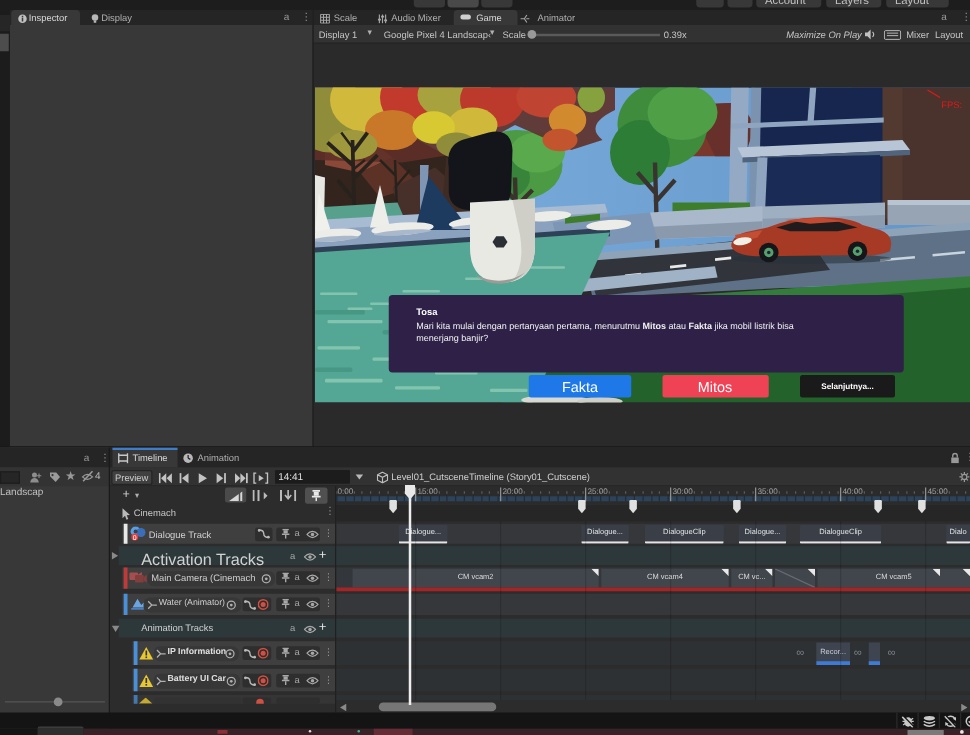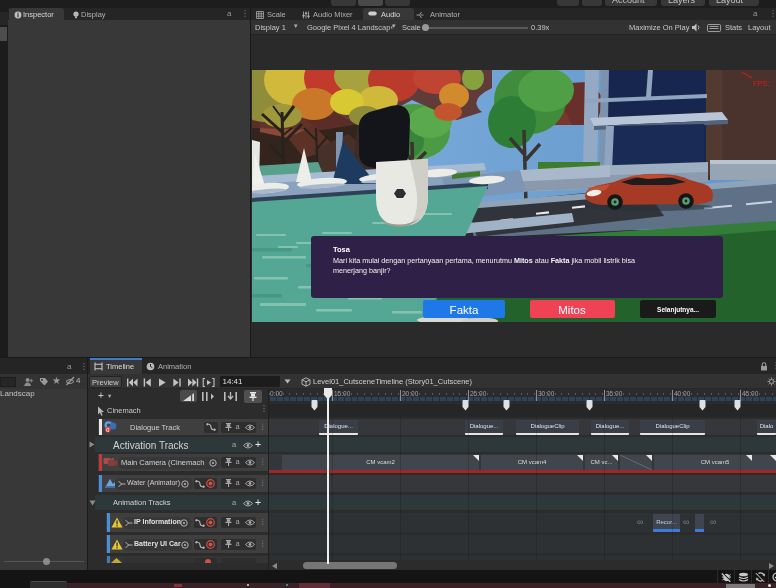--- a/index.html
+++ b/index.html
@@ -62,47 +62,47 @@
     <svg class="abs" style="left:51px;top:2.5px;" width="8" height="8" viewBox="0 0 8 8">
         <path d="M1.5 0.5v7 M4 0.5v7 M6.5 0.5v7" stroke="#a8a8a8" stroke-width="0.9"></path>
         <rect x="0.3" y="4" width="2.4" height="1.4" fill="#a8a8a8"></rect>
         <rect x="2.9" y="1.6" width="2.4" height="1.4" fill="#a8a8a8"></rect>
         <rect x="5.3" y="4.6" width="2.4" height="1.4" fill="#a8a8a8"></rect>
       </svg>
     <div class="txt" style="left:62px;top:2px;font-size:7.5px;color:#b0b0b0;">Audio Mixer</div>
     <svg class="abs" style="left:117px;top:3px;" width="9" height="7" viewBox="0 0 9 7">
         <path d="M2.3 0.5 A 2 2 0 1 0 2.3 4.5 L 6.7 4.5 A 2 2 0 1 0 6.7 0.5 Z" fill="#cfcfcf"></path>
       </svg>
-    <div class="txt" style="left:130px;top:2px;font-size:7.5px;color:#d8d8d8;">Audio</div>
+    <div class="txt" style="left:130px;top:2px;font-size:7.5px;color:#d8d8d8;">Game</div>
     <svg class="abs" style="left:165px;top:2.5px;" width="8" height="8" viewBox="0 0 8 8">
         <path d="M0.5 4 h3 M5 4 h2.5 M3.5 4 l2 -3 M3.5 4 l2 3" stroke="#a8a8a8" stroke-width="0.9" fill="none"></path>
       </svg>
     <div class="txt" style="left:179px;top:2px;font-size:7.5px;color:#b0b0b0;">Animator</div>
     <div class="txt" style="left:502px;top:1px;font-size:8px;color:#999;">a</div>
     <div class="txt" style="left:518px;top:0.5px;font-size:8px;color:#999;">⋮</div>
 
     <div class="abs" style="left:0;top:12px;width:525px;height:15px;background:#323232;border-bottom:1px solid #232323;"></div>
     <div class="txt" style="left:4px;top:15px;font-size:7.5px;color:#c6c6c6;">Display 1</div>
     <div class="txt" style="left:43px;top:14px;font-size:7px;color:#b0b0b0;">▾</div>
     <div class="txt" style="left:56px;top:15px;font-size:7.5px;color:#c6c6c6;">Google Pixel 4 Landscap‹</div>
     <div class="txt" style="left:141px;top:14px;font-size:7px;color:#b0b0b0;">▾</div>
     <div class="txt" style="left:151px;top:15px;font-size:7.5px;color:#c6c6c6;">Scale</div>
     <div class="abs" style="left:177px;top:19px;width:100px;height:1.5px;background:#5a5a5a;"></div>
     <div class="abs" style="left:171px;top:16px;width:7px;height:7px;border-radius:50%;background:#999;"></div>
     <div class="txt" style="left:280px;top:15px;font-size:7.5px;color:#c6c6c6;">0.39x</div>
-    <div class="txt" style="left:378px;top:15px;font-size:7.5px;color:#c6c6c6;">Maximize On Play</div>
+    <div class="txt" style="left:378px;top:15px;font-size:7.5px;color:#c6c6c6;font-style:italic;">Maximize On Play</div>
     <svg class="abs" style="left:440px;top:15px;" width="10" height="9" viewBox="0 0 10 9">
         <path d="M1 3h2l2.5-2.5v8L3 6H1z" fill="#c0c0c0"></path>
         <path d="M7 2.5 q2 2 0 4" stroke="#c0c0c0" fill="none" stroke-width="0.9"></path>
       </svg>
     <svg class="abs" style="left:456px;top:16px;" width="14" height="8" viewBox="0 0 14 8">
         <rect x="0.5" y="0.5" width="13" height="7" rx="1" stroke="#b8b8b8" fill="none" stroke-width="0.8"></rect>
         <path d="M2.5 2.5h9 M2.5 4.5h9" stroke="#b8b8b8" stroke-width="0.8"></path>
       </svg>
-    <div class="txt" style="left:474px;top:15px;font-size:7.5px;color:#c6c6c6;">Stats</div>
+    <div class="txt" style="left:474px;top:15px;font-size:7.5px;color:#c6c6c6;">Mixer</div>
     <div class="txt" style="left:497px;top:15px;font-size:7.5px;color:#c6c6c6;">Layout</div>
 
     <div class="abs" style="left:0;top:28px;width:525px;height:321px;background:#2a2a2a;"></div>
 
     <div class="abs" style="left:1px;top:62px;width:524px;height:252px;" id="gamewrap">
 <svg width="524" height="252" viewBox="0 0 524 252" style="display:block">
  <defs>
   <linearGradient id="skyg" x1="0" y1="0" x2="1" y2="0">
    <stop offset="0" stop-color="#7db0e0"></stop>
               <stop offset="0.55" stop-color="#6fa2d3"></stop>
@@ -594,21 +594,21 @@
     <div id="rows">
         <div class="abs" style="left:10px;top:61px;width:171px;height:16px;background:#3f3f3f;"></div>
         <div class="abs" style="left:10.5px;top:61px;width:3px;height:16px;background:#e8e8e8;"></div>
         <svg class="abs" style="left:16px;top:63px;" width="13" height="12" viewBox="0 0 13 12">
           <circle cx="4.5" cy="4.2" r="4" fill="#5aa0e8"></circle>
           <circle cx="8.8" cy="5" r="3.6" fill="#3b6eb8"></circle>
           <circle cx="4.5" cy="4.2" r="1.6" fill="#3f3f3f"></circle>
           <circle cx="3.8" cy="8.6" r="2.8" fill="#e04040"></circle>
           <text x="3.8" y="10.7" font-size="5.5" fill="#fff" text-anchor="middle" font-family="Liberation Sans">0</text>
         </svg>
-        <div class="txt" style="left:42px;top:64.5px;font-size:7.5px;color:#d0d0d0;">Dialogue Track</div>
+        <div class="txt" style="left:31px;top:64.5px;font-size:7.5px;color:#d0d0d0;">Dialogue Track</div>
         <div class="abs" style="left:116px;top:63.5px;width:14px;height:11px;background:#2e2e2e;border-radius:2px;"></div>
         <svg class="abs" style="left:118px;top:65px;" width="10" height="8" viewBox="0 0 10 8">
           <path d="M1 1 Q5 1 5 4 Q5 7 9 7" stroke="#b8b8b8" stroke-width="1.1" fill="none"></path>
           <circle cx="1.3" cy="1.3" r="1.1" fill="#b8b8b8"></circle>
           <circle cx="8.7" cy="6.7" r="1.1" fill="#b8b8b8"></circle>
         </svg>
         <div class="abs" style="left:133px;top:63.5px;width:35px;height:11px;background:#2e2e2e;border-radius:2px;"></div>
         <svg class="abs" style="left:136.5px;top:65px;" width="7" height="8" viewBox="0 0 7 8">
           <rect x="1" y="0" width="5" height="1.2" fill="#a8a8a8"></rect>
           <rect x="1.8" y="1.2" width="3.4" height="2.6" fill="#a8a8a8"></rect>
@@ -637,21 +637,21 @@
         <div class="abs" style="left:552px;top:61.5px;width:65px;height:15px;background:#3a3f47;border-radius:1px;overflow:hidden;border-bottom:2.5px solid #e4e4e4;">
           <div style="font-size:6px;color:#dfe3e8;text-align:center;margin-top:3.5px;font-family:Liberation Sans,sans-serif;white-space:nowrap;">DialogueClip</div>
         </div>
         <div class="abs" style="left:669px;top:61.5px;width:19px;height:15px;background:#3a3f47;border-radius:1px;overflow:hidden;border-bottom:2.5px solid #e4e4e4;">
           <div style="font-size:6px;color:#dfe3e8;text-align:center;margin-top:3.5px;font-family:Liberation Sans,sans-serif;white-space:nowrap;">Dialo</div>
         </div>
         <div class="abs" style="left:7px;top:79px;width:681px;height:15px;background:#2d383b;"></div>
         <svg class="abs" style="left:1px;top:83px;" width="6" height="7" viewBox="0 0 6 7">
           <polygon points="0.5,0.5 0.5,6.5 5.5,3.5" fill="#8a8a8a"></polygon>
         </svg>
-        <div class="txt" style="left:25px;top:82px;font-size:10px;color:#d2d2d2;">Activation Tracks</div>
+        <div class="txt" style="left:25px;top:82px;font-size:13px;color:#d2d2d2;">Activation Tracks</div>
         <div class="txt" style="left:144px;top:81.5px;font-size:7.5px;color:#a8a8a8;">a</div>
         <svg class="abs" style="left:155px;top:83.5px;" width="10" height="7" viewBox="0 0 10 7">
           <path d="M0.5 3.5 Q5 -1.5 9.5 3.5 Q5 8.5 0.5 3.5 Z" fill="none" stroke="#a8a8a8" stroke-width="1"></path>
           <circle cx="5" cy="3.5" r="1.4" fill="#a8a8a8"></circle>
         </svg>
         <div class="txt" style="left:167px;top:79.5px;font-size:10.5px;color:#e8e8e8;">+</div>
         <div class="abs" style="left:10px;top:96px;width:171px;height:16.5px;background:#3f3f3f;"></div>
         <div class="abs" style="left:10.5px;top:96px;width:3px;height:16.5px;background:#c03a3a;"></div>
         <svg class="abs" style="left:15px;top:98px;" width="15" height="12" viewBox="0 0 15 12">
           <g opacity="0.9">

